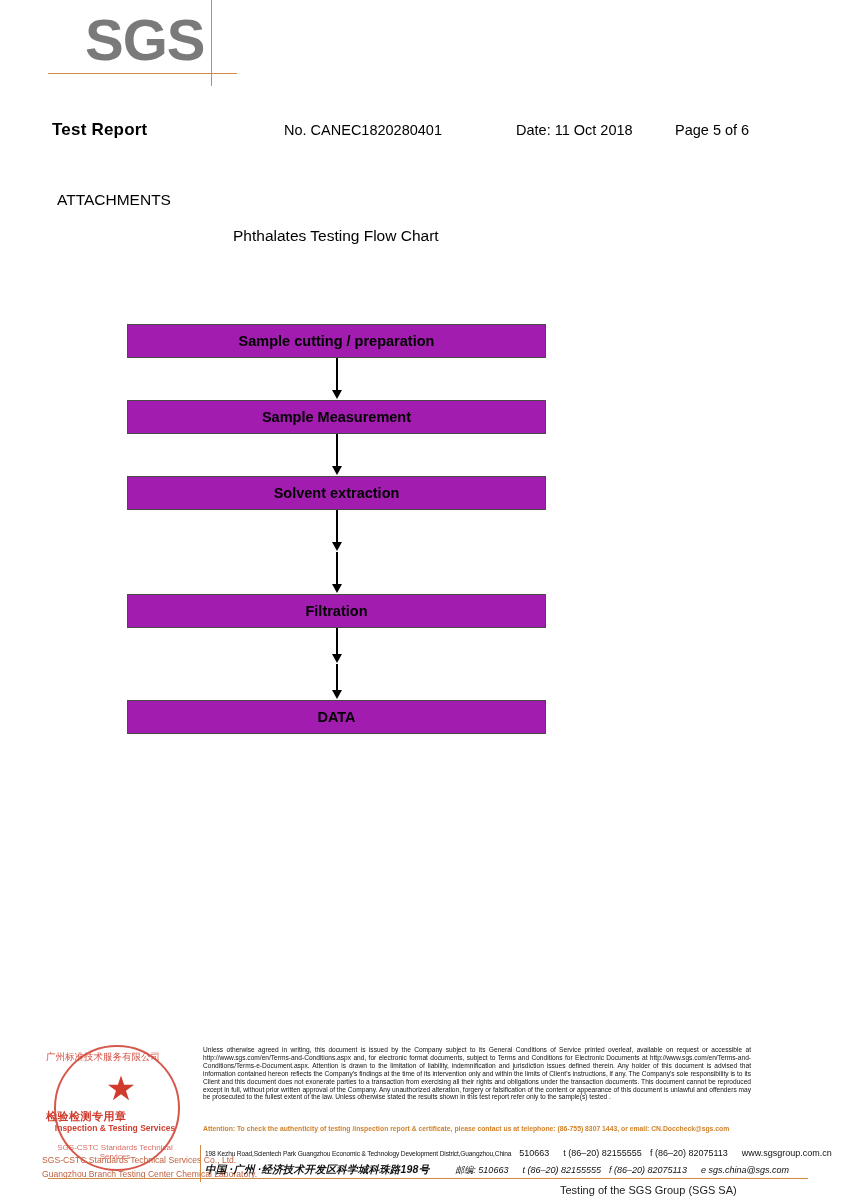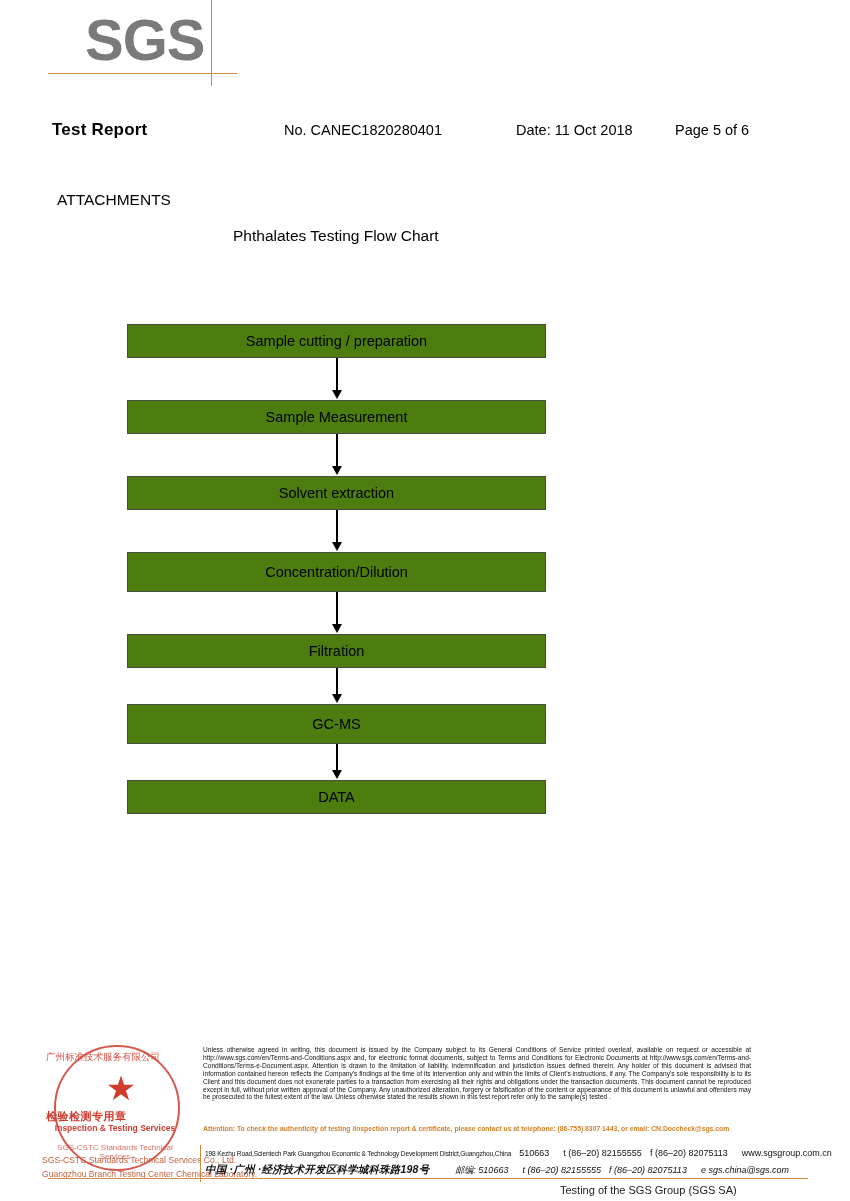--- a/index.html
+++ b/index.html
@@ -106,27 +106,28 @@
     position: absolute;
     left: 127px;
     top: 324px;
     width: 419px;
   }
   .flow-step {
     position: relative;
     width: 419px;
     box-sizing: border-box;
     border: 1.5px solid #4a4a4a;
-    background: #4d7c0f;
+    background: #a21caf;
     height: 34px;
     display: flex;
     align-items: center;
     justify-content: center;
     font-size: 14.5px;
     color: #000;
+    font-weight: bold;
   }
   .flow-step.tall { height: 40px; }
   .flow-arrow {
     position: relative;
     width: 419px;
     height: 42px;
   }
   .flow-arrow .shaft {
     position: absolute;
     left: 50%;
@@ -360,33 +361,31 @@
     <div class="shaft"></div>
       <div class="head"></div>
   </div>
 
   <div class="flow-step">Solvent extraction</div>
   <div class="flow-arrow">
     <div class="shaft"></div>
       <div class="head"></div>
   </div>
 
-  <div class="flow-step tall">Concentration/Dilution</div>
   <div class="flow-arrow">
     <div class="shaft"></div>
       <div class="head"></div>
   </div>
 
   <div class="flow-step">Filtration</div>
   <div class="flow-arrow short">
     <div class="shaft"></div>
       <div class="head"></div>
   </div>
 
-  <div class="flow-step tall">GC-MS</div>
   <div class="flow-arrow short">
     <div class="shaft"></div>
       <div class="head"></div>
   </div>
 
   <div class="flow-step">DATA</div>
 </div>
 
 <div class="footer">
 

